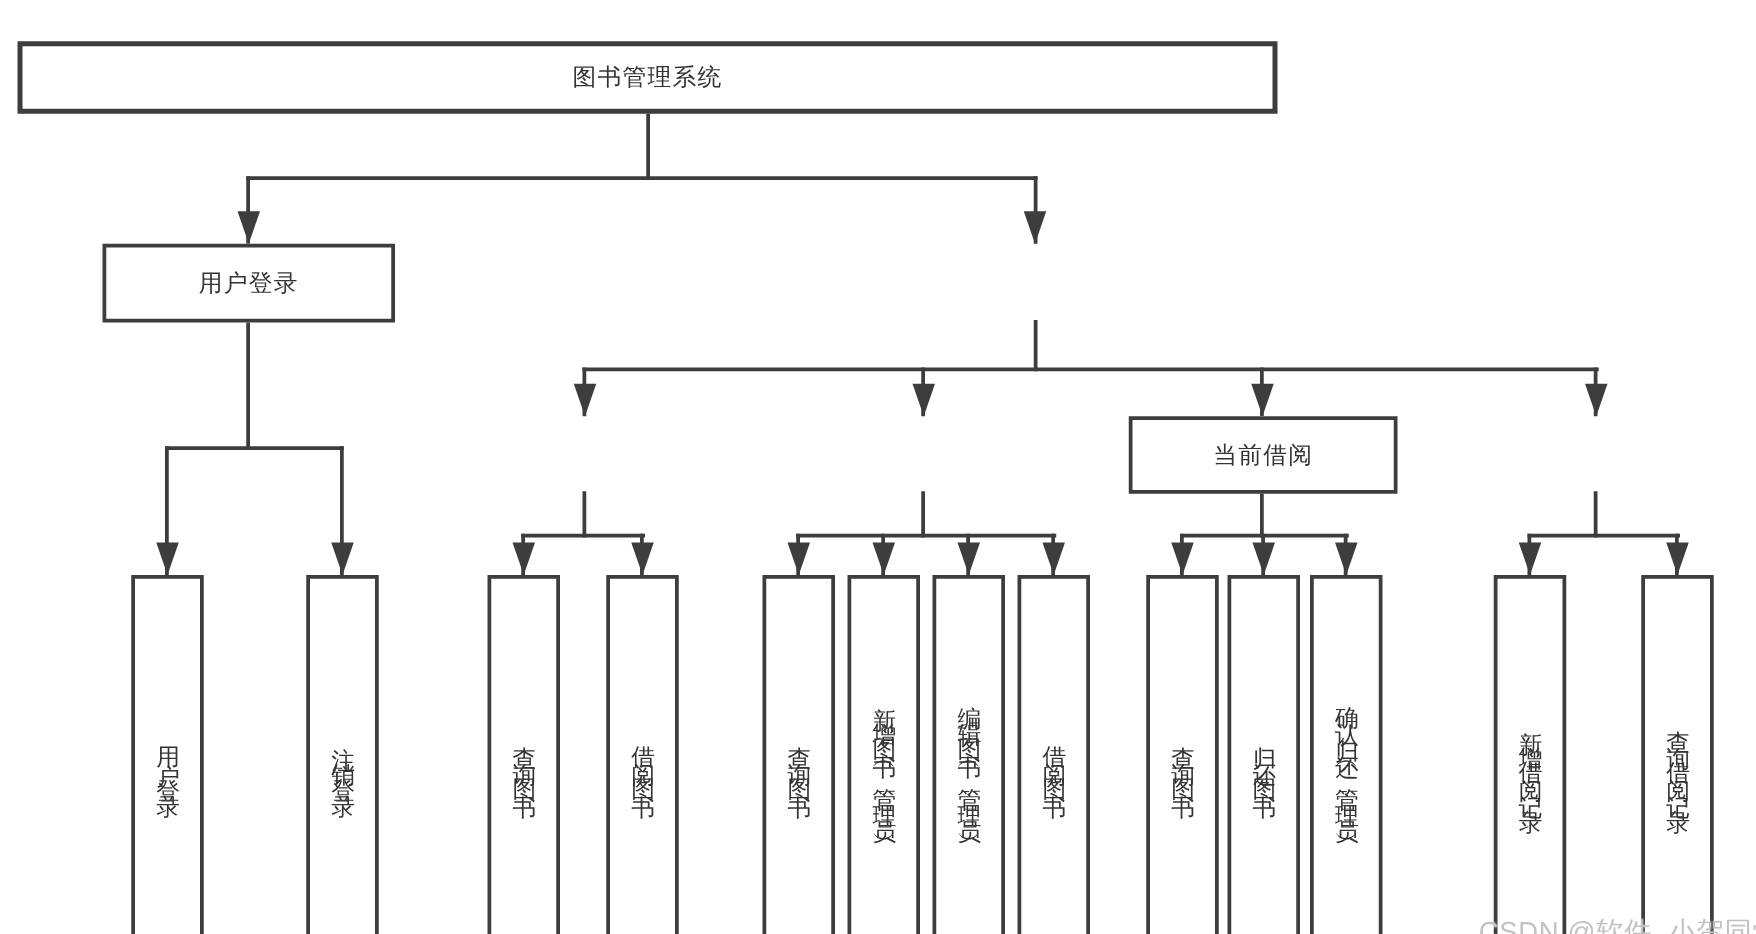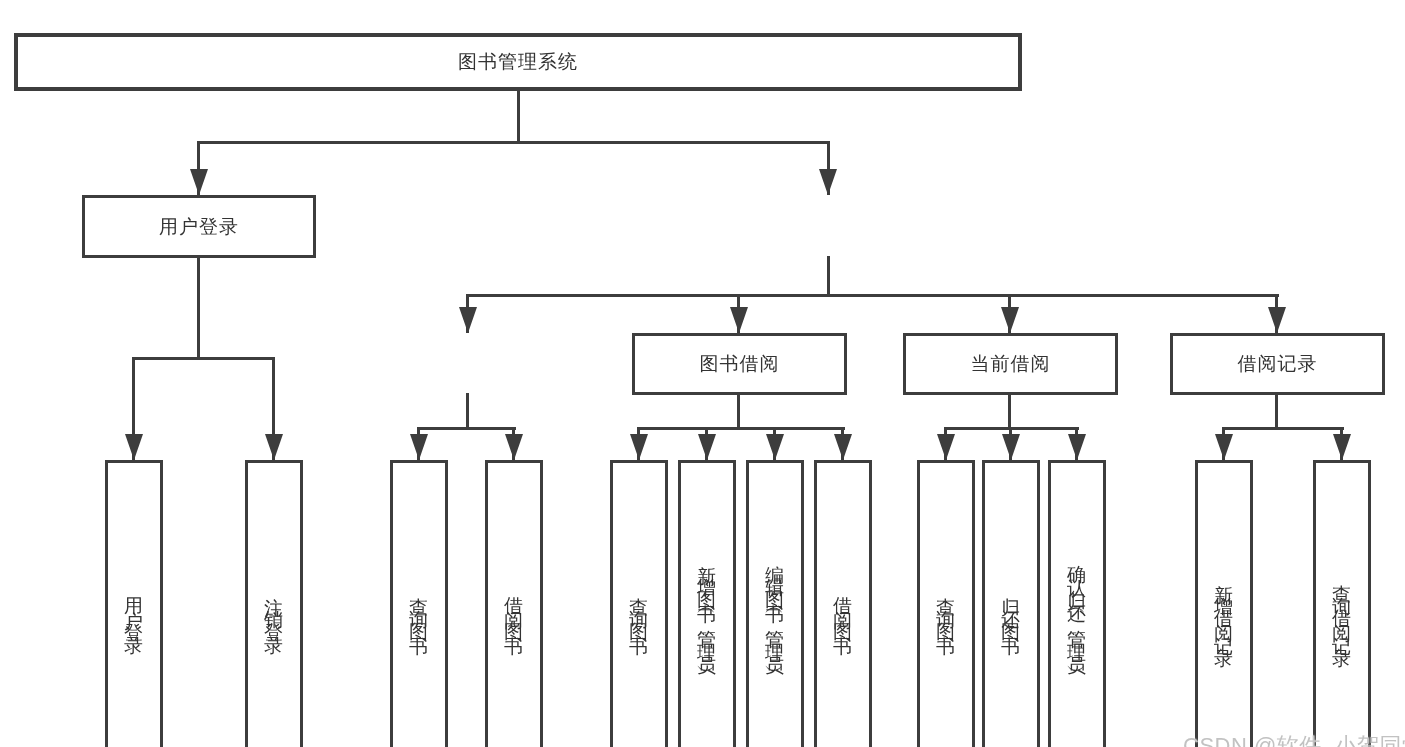--- a/index.html
+++ b/index.html
@@ -96,28 +96,22 @@
   <div class="hl" style="left:466px; top:271px; width:813px;"></div>
   <div class="vl" style="left:466px; top:271px; height:39px;"></div>
   <div class="vl" style="left:737px; top:271px; height:39px;"></div>
   <div class="vl" style="left:1008px; top:271px; height:39px;"></div>
   <div class="vl" style="left:1275px; top:271px; height:39px;"></div>
   <div class="ah" style="left:459px; top:284px;"></div>
   <div class="ah" style="left:730px; top:284px;"></div>
   <div class="ah" style="left:1001px; top:284px;"></div>
   <div class="ah" style="left:1268px; top:284px;"></div>
 
-  <div class="box" style="left:632px; top:310px; width:215px; height:62px;">
-    <span class="hlabel">图书借阅</span>
-  </div>
   <div class="box" style="left:903px; top:310px; width:215px; height:62px;text-align:right;">
     <span class="hlabel">当前借阅</span>
-  </div>
-  <div class="box" style="left:1170px; top:310px; width:215px; height:62px;">
-    <span class="hlabel">借阅记录</span>
   </div>
 
   <div class="vl" style="left:466px; top:370px; height:37px;"></div>
   <div class="hl" style="left:417px; top:404px; width:99px;"></div>
   <div class="vl" style="left:417px; top:404px; height:33px;"></div>
   <div class="vl" style="left:512px; top:404px; height:33px;"></div>
   <div class="ah" style="left:410px; top:411px;"></div>
   <div class="ah" style="left:505px; top:411px;"></div>
 
   <div class="vl" style="left:737px; top:370px; height:37px;"></div>

